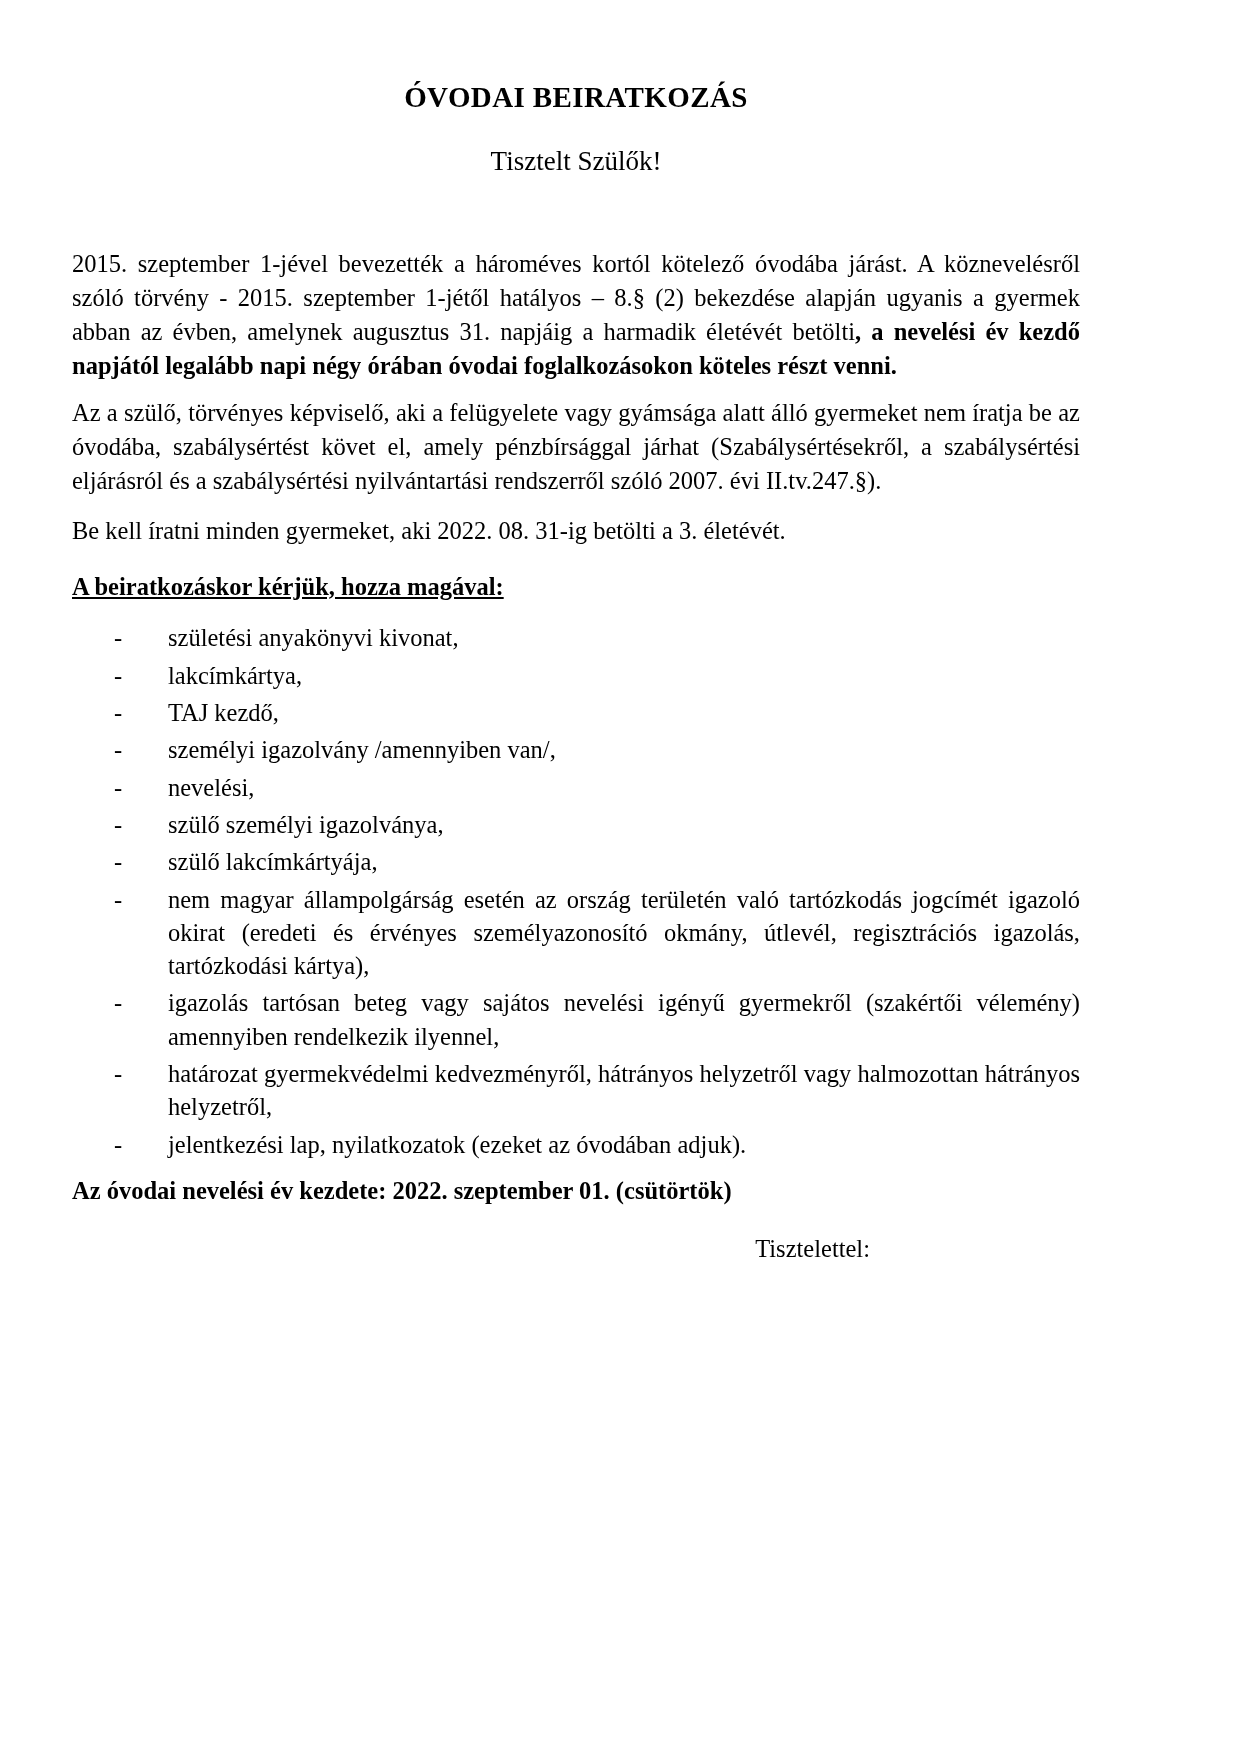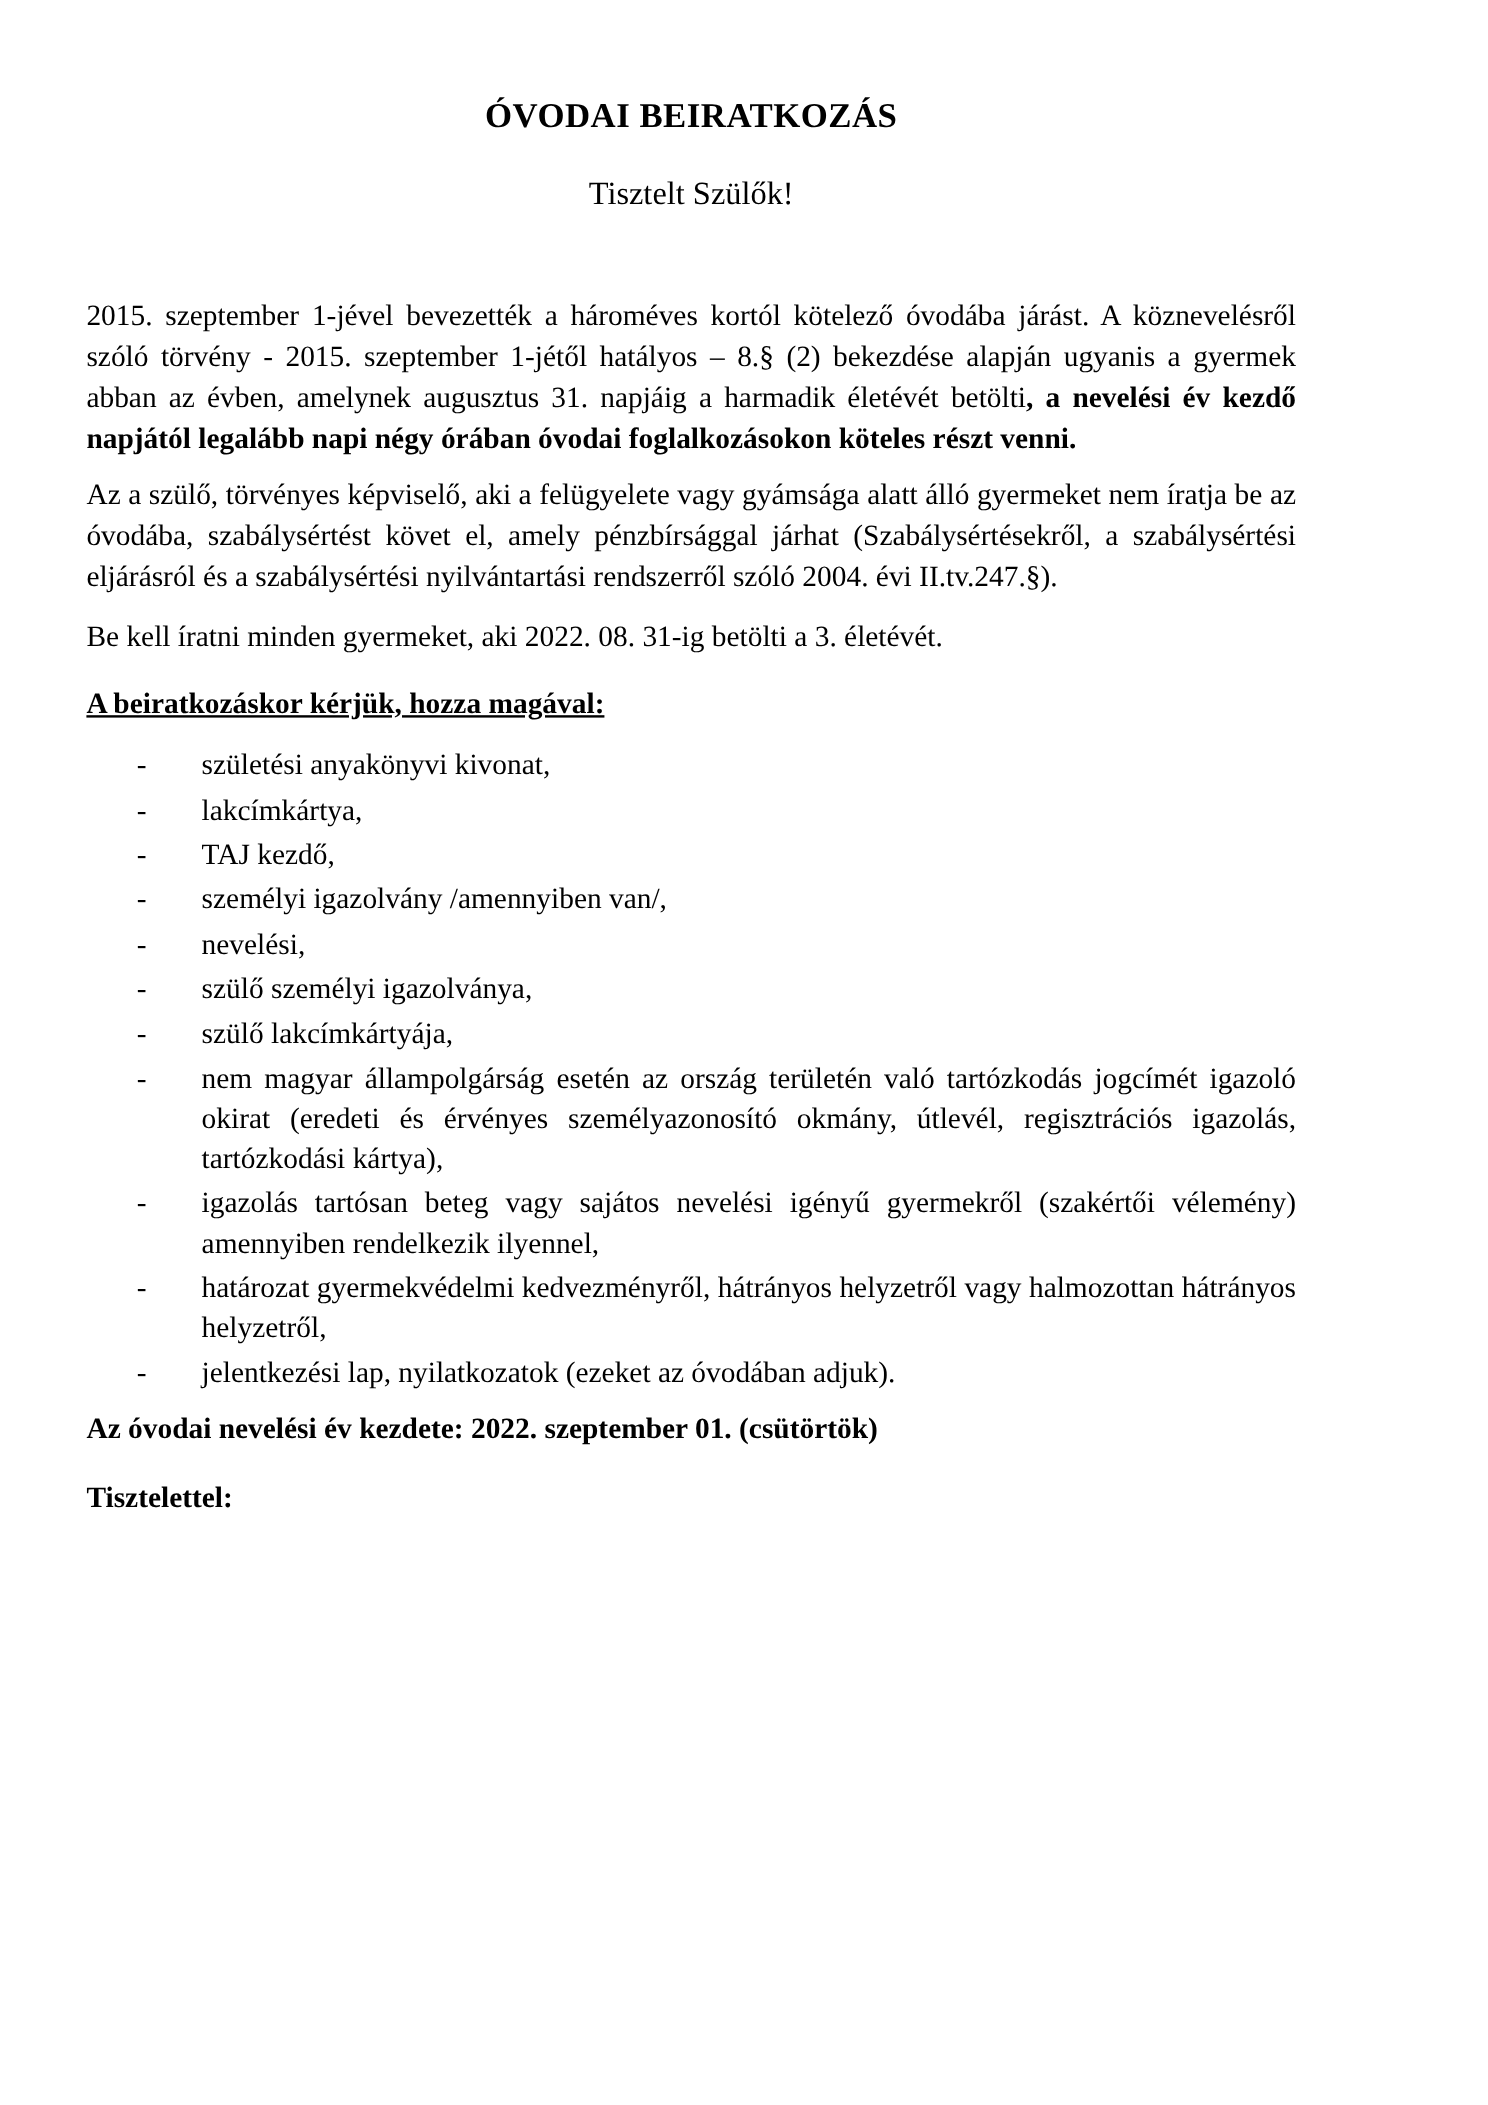--- a/index.html
+++ b/index.html
@@ -86,23 +86,22 @@
   }
   p.start-date {
     font-size: 24.5px;
     font-weight: bold;
     margin: 16px 0 15px 0;
     text-align: left;
   }
   p.regards {
     font-size: 24.5px;
     margin: 30px 0 0 0;
-    text-align: left;
+    text-align: right;
     padding-right: 210px;
-    font-weight: bold;
   }
   .signature {
     margin-top: 54px;
     text-align: center;
     padding-left: 530px;
     font-size: 24.5px;
     line-height: 1.34;
   }
 </style>
 </head>
@@ -112,21 +111,21 @@
 
   <h1 class="doc-title">ÓVODAI BEIRATKOZÁS</h1>
 
   <div class="salutation">Tisztelt Szülők!</div>
 
   <div class="spacer-lg"></div>
 
 
   <p class="body-text"><span>2015. szeptember 1-jével bevezették a hároméves kortól kötelező óvodába járást. A köznevelésről szóló törvény - 2015. szeptember 1-jétől hatályos – 8.§ (2) bekezdése alapján ugyanis a gyermek abban az évben, amelynek augusztus 31. napjáig a harmadik életévét betölti</span><span class="b">, a nevelési év kezdő napjától legalább napi négy órában óvodai foglalkozásokon köteles részt venni.</span></p>
 
-  <p class="body-text tight">Az a szülő, törvényes képviselő, aki a felügyelete vagy gyámsága alatt álló gyermeket nem íratja be az óvodába, szabálysértést követ el, amely pénzbírsággal járhat (Szabálysértésekről, a szabálysértési eljárásról és a szabálysértési nyilvántartási rendszerről szóló 2004. évi II.tv.247.§).</p>
+  <p class="body-text tight">Az a szülő, törvényes képviselő, aki a felügyelete vagy gyámsága alatt álló gyermeket nem íratja be az óvodába, szabálysértést követ el, amely pénzbírsággal járhat (Szabálysértésekről, a szabálysértési eljárásról és a szabálysértési nyilvántartási rendszerről szóló 2007. évi II.tv.247.§).</p>
 
   <p class="statement">Be kell íratni minden gyermeket, aki 2022. 08. 31-ig betölti a 3. életévét.</p>
 
   <p class="list-heading"><span class="inner">A beiratkozáskor kérjük, hozza magával:</span></p>
 
   <ul class="items">
     <li><span class="dash">-</span><span>születési anyakönyvi kivonat,</span></li>
     <li><span class="dash">-</span><span>lakcímkártya,</span></li>
     <li><span class="dash">-</span><span>TAJ kezdő,</span></li>
     <li><span class="dash">-</span><span>személyi igazolvány /amennyiben van/,</span></li>

